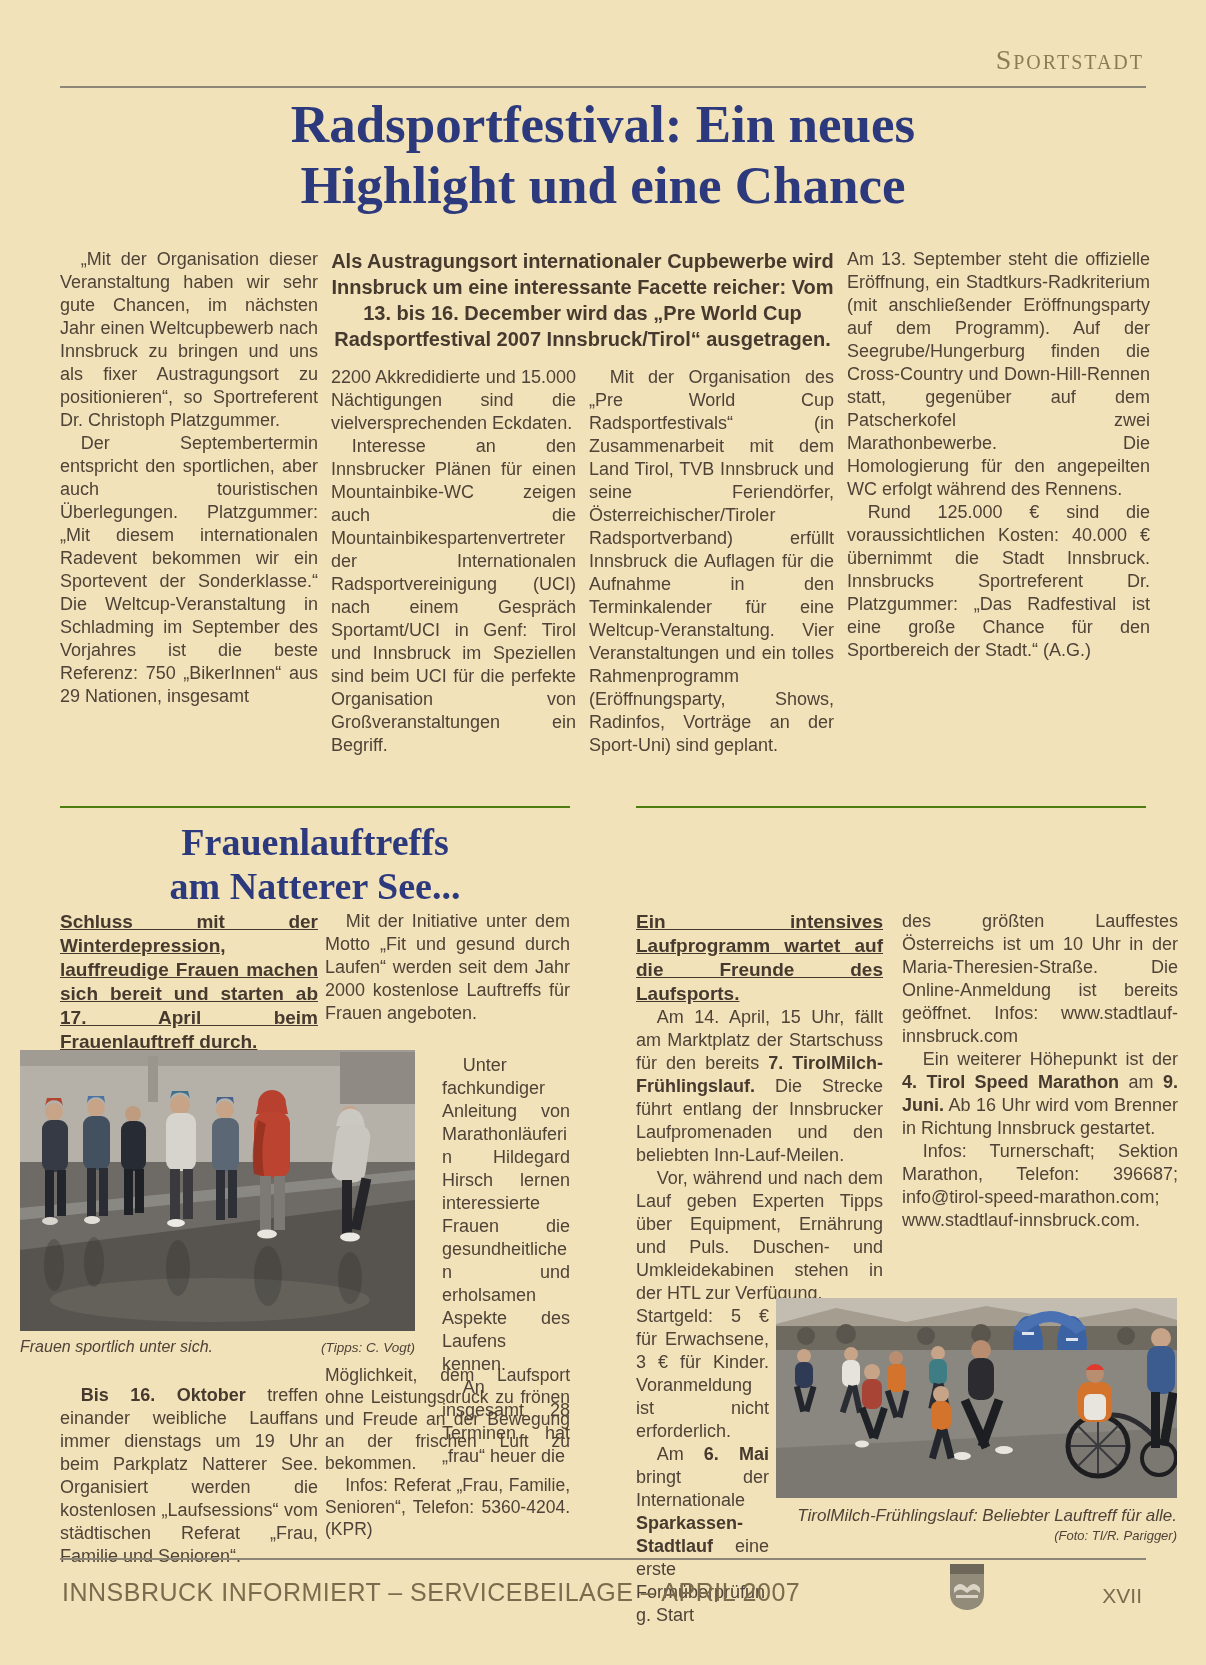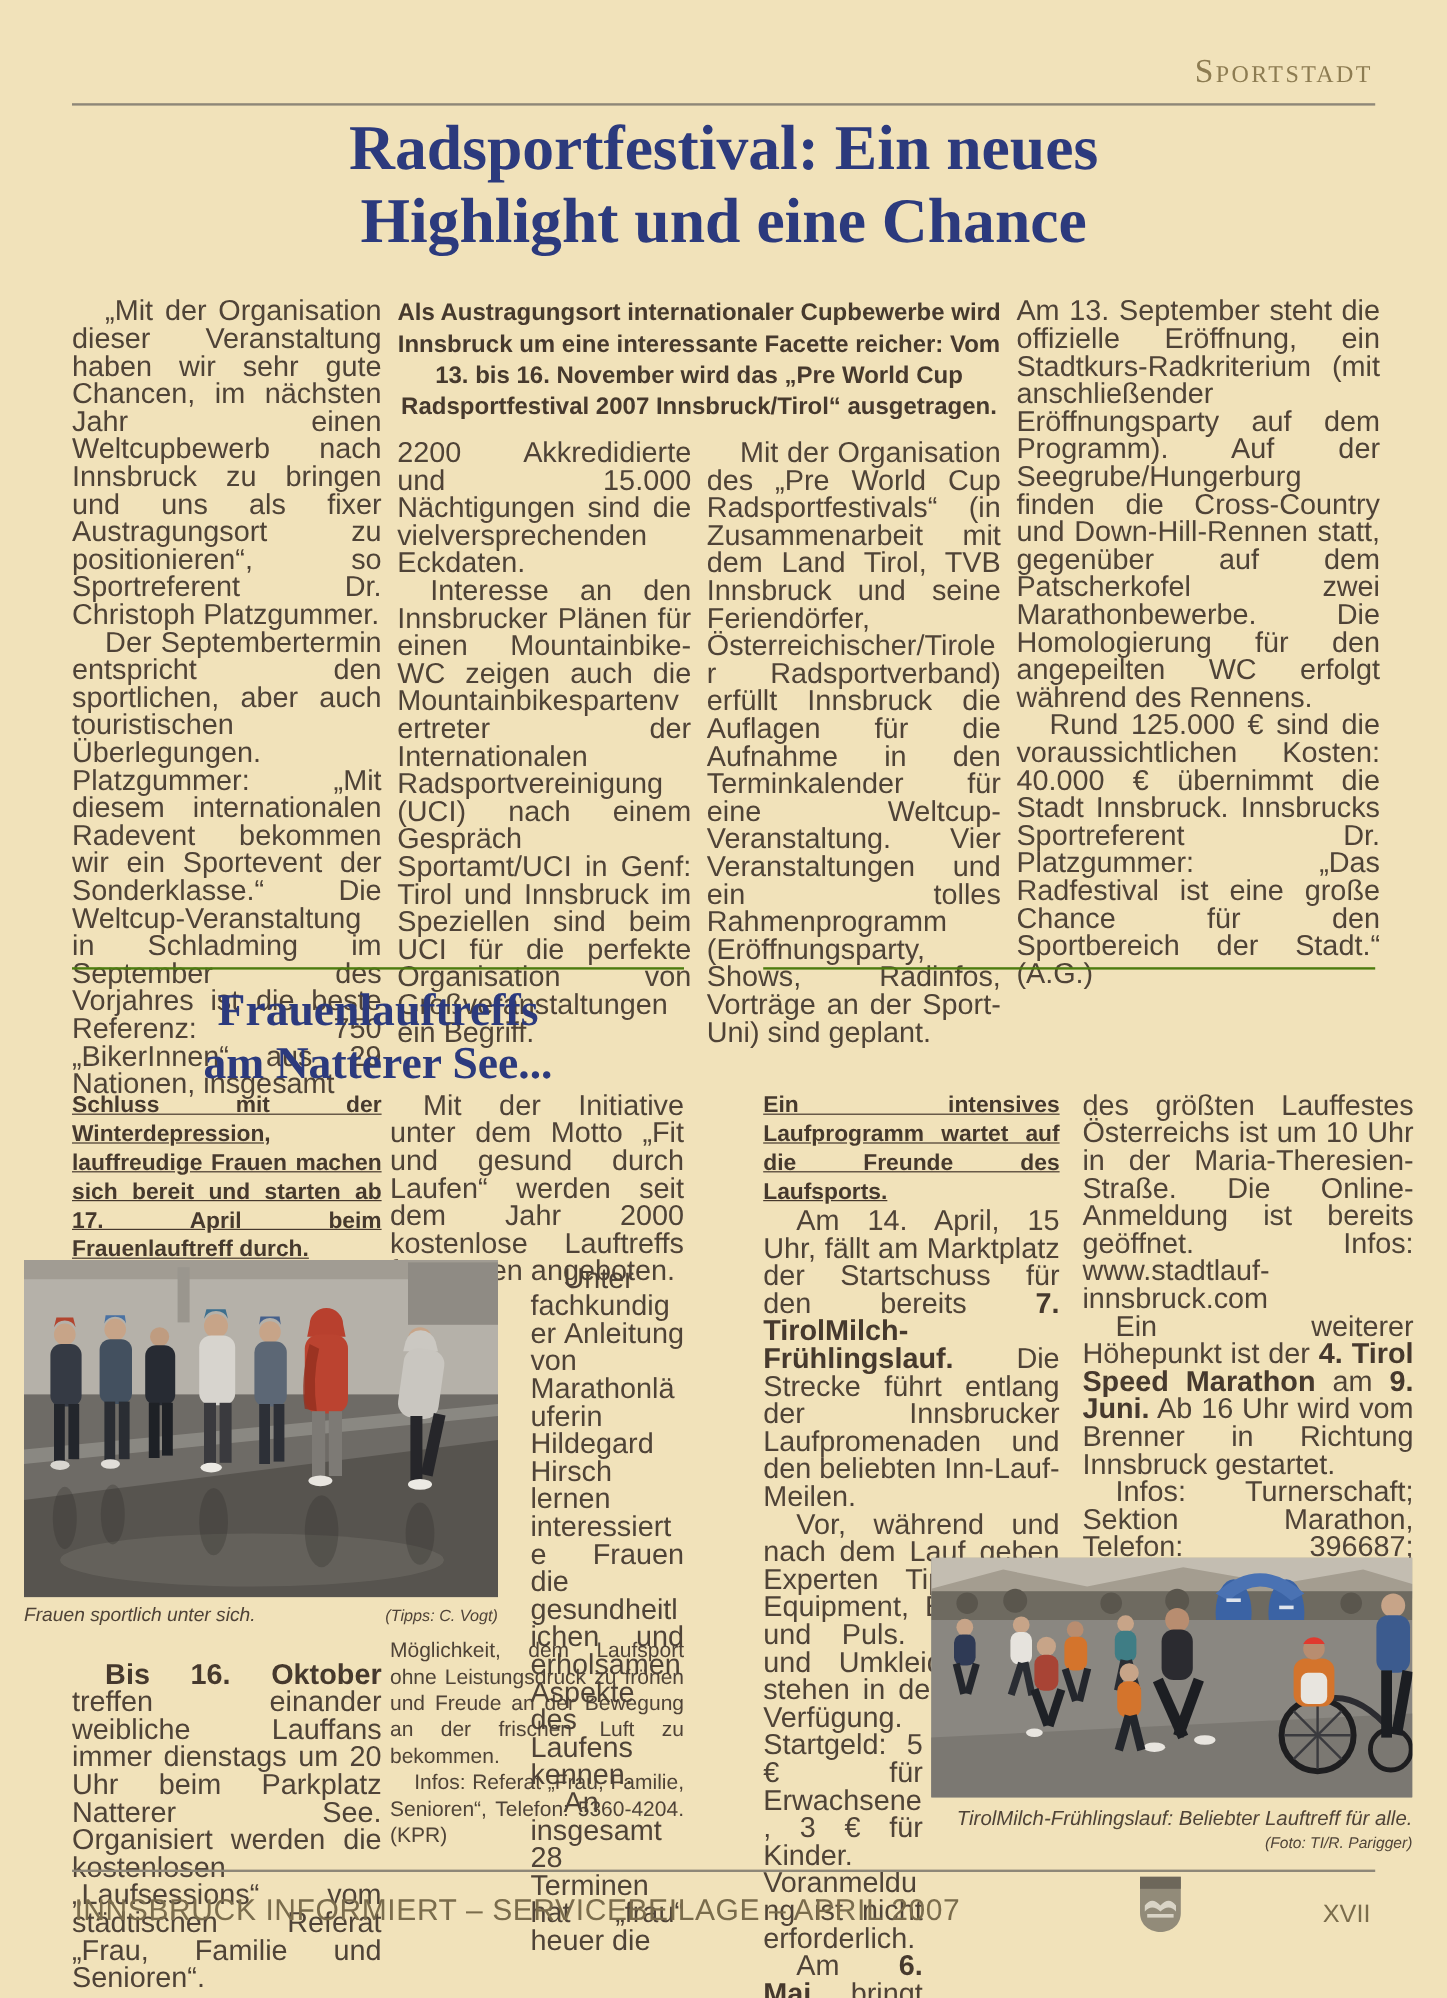--- a/index.html
+++ b/index.html
@@ -18,21 +18,21 @@
     font-size:28px;color:#8d7c52;
   }
   .rule{position:absolute;height:0;border-top:2px solid #8e8778;}
   
   .headline{
     position:absolute;top:94px;left:0;width:1206px;text-align:center;
     font-family:"Liberation Serif",serif;font-weight:bold;
     font-size:53px;line-height:61px;color:#2c3a7d;
   }
   
-  .p{font-size:24px;line-height:23px;text-align:justify;margin:0;text-indent:1.15em;hyphens:auto;overflow-wrap:break-word;}
+  .p{font-size:18px;line-height:23px;text-align:justify;margin:0;text-indent:1.15em;hyphens:auto;overflow-wrap:break-word;}
   .p.noind{text-indent:0;}
   .b{font-weight:bold;color:#46392d;}
   
   .a1{position:absolute;top:248px;left:60px;width:1090px;display:flex;gap:13px;}
   .a1c1{width:258px;}
   .a1mid{width:503px;}
   .a1c4{width:303px;}
   .intro{
     font-weight:bold;font-size:20px;line-height:26px;text-align:center;
     color:#46392d;margin:0 0 14px 0;
@@ -87,21 +87,21 @@
   <div>Radsportfestival: Ein neues</div>
   <div>Highlight und eine Chance</div>
 </div>
 
 <div class="a1">
   <div class="a1c1">
     <p class="p">„Mit der Organisation dieser Veranstaltung haben wir sehr gute Chancen, im nächsten Jahr einen Weltcupbewerb nach Innsbruck zu bringen und uns als fixer Austragungsort zu positionieren“, so Sportreferent Dr. Christoph Platzgummer.</p>
     <p class="p">Der Septembertermin entspricht den sportlichen, aber auch touristischen Überlegungen. Platzgummer: „Mit diesem internationalen Radevent bekommen wir ein Sportevent der Sonderklasse.“ Die Weltcup-Veranstaltung in Schladming im September des Vorjahres ist die beste Referenz: 750 „BikerInnen“ aus 29 Nationen, insgesamt</p>
   </div>
   <div class="a1mid">
-    <p class="intro">Als Austragungsort internationaler Cupbewerbe wird Innsbruck um eine interessante Facette reicher: Vom 13. bis 16. November wird das „Pre World Cup Radsportfestival 2007 Innsbruck/Tirol“ ausgetragen.</p>
+    <p class="intro">Als Austragungsort internationaler Cupbewerbe wird Innsbruck um eine interessante Facette reicher: Vom 13. bis 16. December wird das „Pre World Cup Radsportfestival 2007 Innsbruck/Tirol“ ausgetragen.</p>
     <div class="midcols">
       <div class="c">
         <p class="p noind">2200 Akkredidierte und 15.000 Nächtigungen sind die vielversprechenden Eckdaten.</p>
         <p class="p">Interesse an den Innsbrucker Plänen für einen Mountainbike-WC zeigen auch die Mountainbikespartenvertreter der Internationalen Radsportvereinigung (UCI) nach einem Gespräch Sportamt/UCI in Genf: Tirol und Innsbruck im Speziellen sind beim UCI für die perfekte Organisation von Großveranstaltungen ein Begriff.</p>
       </div>
       <div class="c">
         <p class="p">Mit der Organisation des „Pre World Cup Radsportfestivals“ (in Zusammenarbeit mit dem Land Tirol, TVB Innsbruck und seine Feriendörfer, Österreichischer/Tiroler Radsportverband) erfüllt Innsbruck die Auflagen für die Aufnahme in den Terminkalender für eine Weltcup-Veranstaltung. Vier Veranstaltungen und ein tolles Rahmenprogramm (Eröffnungsparty, Shows, Radinfos, Vorträge an der Sport-Uni) sind geplant.</p>
       </div>
     </div>
   </div>
@@ -196,21 +196,21 @@
       <p class="p">Unter fachkundiger Anleitung von Marathonläuferin Hildegard Hirsch lernen interessierte Frauen die gesundheitlichen und erholsamen Aspekte des Laufens kennen.</p>
       <p class="p">An insgesamt 28 Terminen hat „frau“ heuer die</p>
     </div>
 
     <div class="cap1">
       <span class="capt">Frauen sportlich unter sich.</span>
       <span class="cred">(Tipps: C. Vogt)</span>
     </div>
 
     <div class="sl-a2">
-      <p class="p"><span class="b">Bis 16. Oktober</span><span> treffen einander weibliche Lauffans immer dienstags um 20 Uhr beim Parkplatz Natterer See. Organisiert werden die kostenlosen „Laufsessions“ vom städtischen Referat „Frau, Familie und Senioren“.</span></p>
+      <p class="p"><span class="b">Bis 16. Oktober</span><span> treffen einander weibliche Lauffans immer dienstags um 19 Uhr beim Parkplatz Natterer See. Organisiert werden die kostenlosen „Laufsessions“ vom städtischen Referat „Frau, Familie und Senioren“.</span></p>
     </div>
     <div class="sl-b2">
       <p class="p noind">Möglichkeit, dem Laufsport ohne Leistungsdruck zu frönen und Freude an der Bewegung an der frischen Luft zu bekommen.</p>
       <p class="p">Infos: Referat „Frau, Familie, Senioren“, Telefon: 5360-4204. (KPR)</p>
     </div>
   </div>
 
   <div class="sec sec-right">
     <div class="sr-c">
       <p class="lead">Ein intensives Laufprogramm wartet auf die Freunde des Laufsports.</p>

